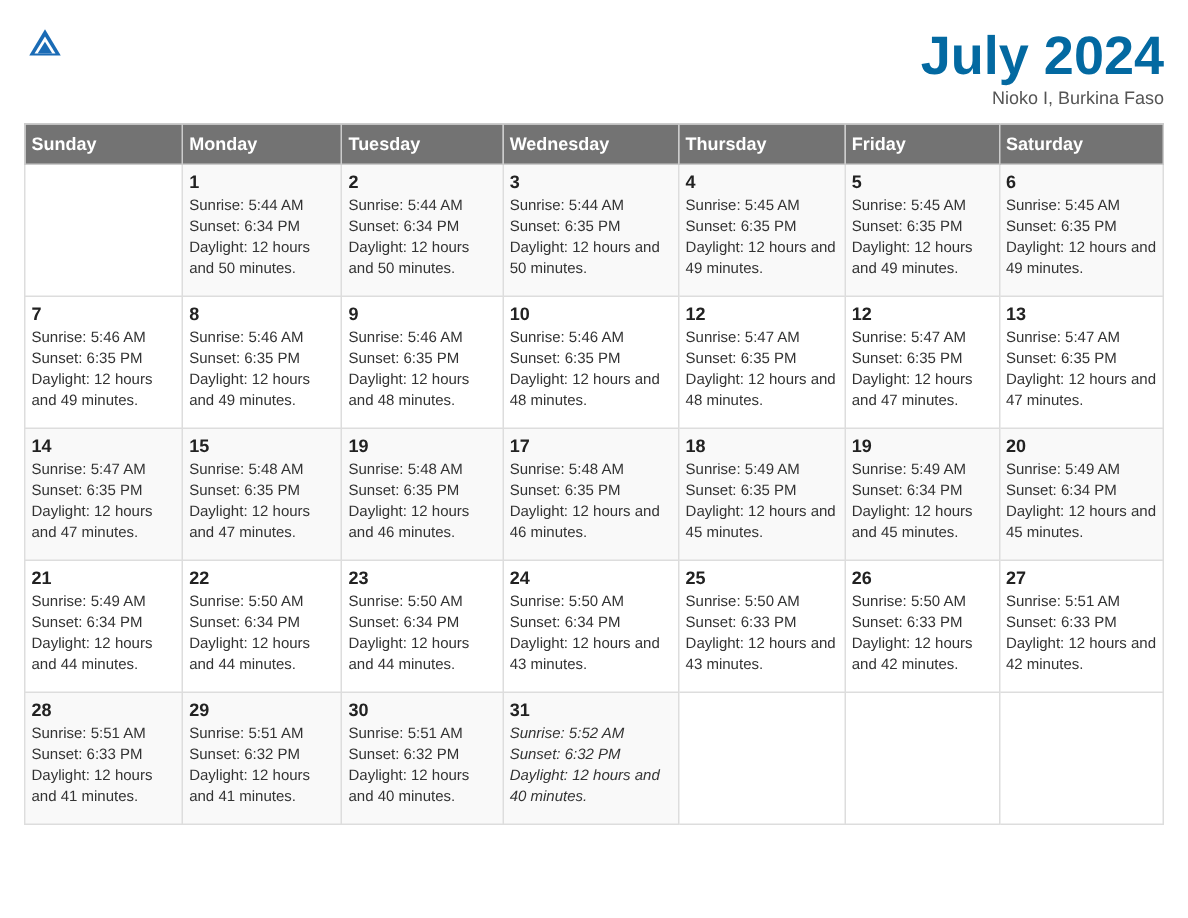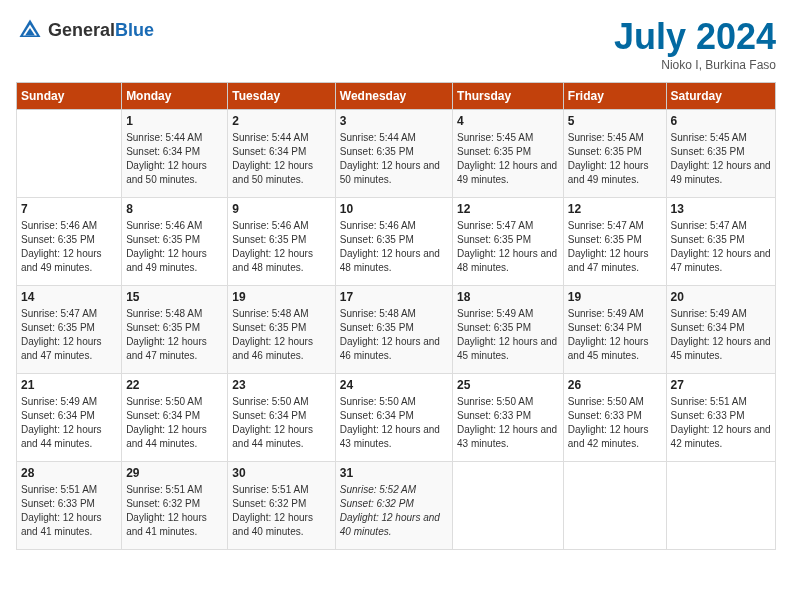--- a/index.html
+++ b/index.html
@@ -46,21 +46,21 @@
     .location-title {
       font-size: 12px;
       color: #555;
     }
     table {
       width: 100%;
       border-collapse: collapse;
       font-size: 11px;
     }
     thead tr th {
-      background-color: #c2410c;
+      background-color: #737373;
       color: #fff;
       padding: 6px 4px;
       text-align: left;
       font-size: 12px;
       font-weight: bold;
       border: 1px solid #ccc;
     }
     tbody tr td {
       vertical-align: top;
       padding: 4px;
@@ -90,23 +90,20 @@
 </head>
 <body>
 
 <div class="header">
   <div class="logo">
     <svg class="logo-icon" viewBox="0 0 40 40" xmlns="http://www.w3.org/2000/svg">
       <polygon points="20,5 35,30 5,30" fill="#1a6bb5"></polygon>
       <polygon points="20,12 30,28 10,28" fill="#fff"></polygon>
       <polygon points="20,17 27,28 13,28" fill="#1a6bb5"></polygon>
     </svg>
-    <div>
-      <span class="logo-text-general">General</span><span class="logo-text-blue">Blue</span>
-    </div>
   </div>
   <div class="title-block">
     <div class="month-title">July 2024</div>
     <div class="location-title">Nioko I, Burkina Faso</div>
   </div>
 </div>
 
 <table>
   <thead>
     <tr>

